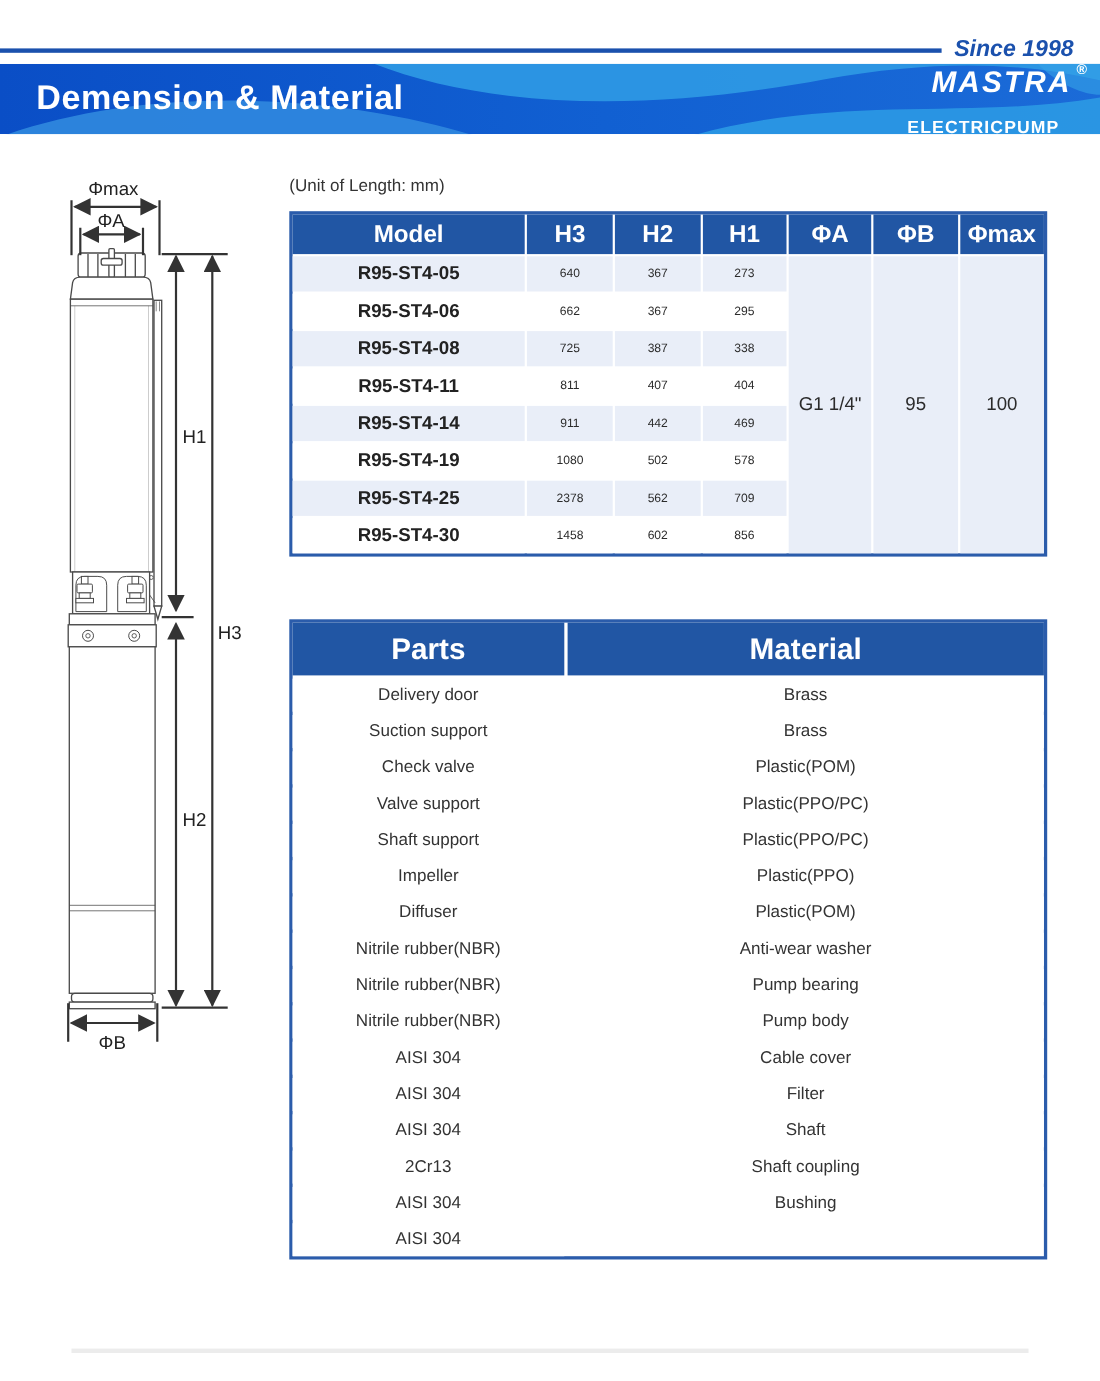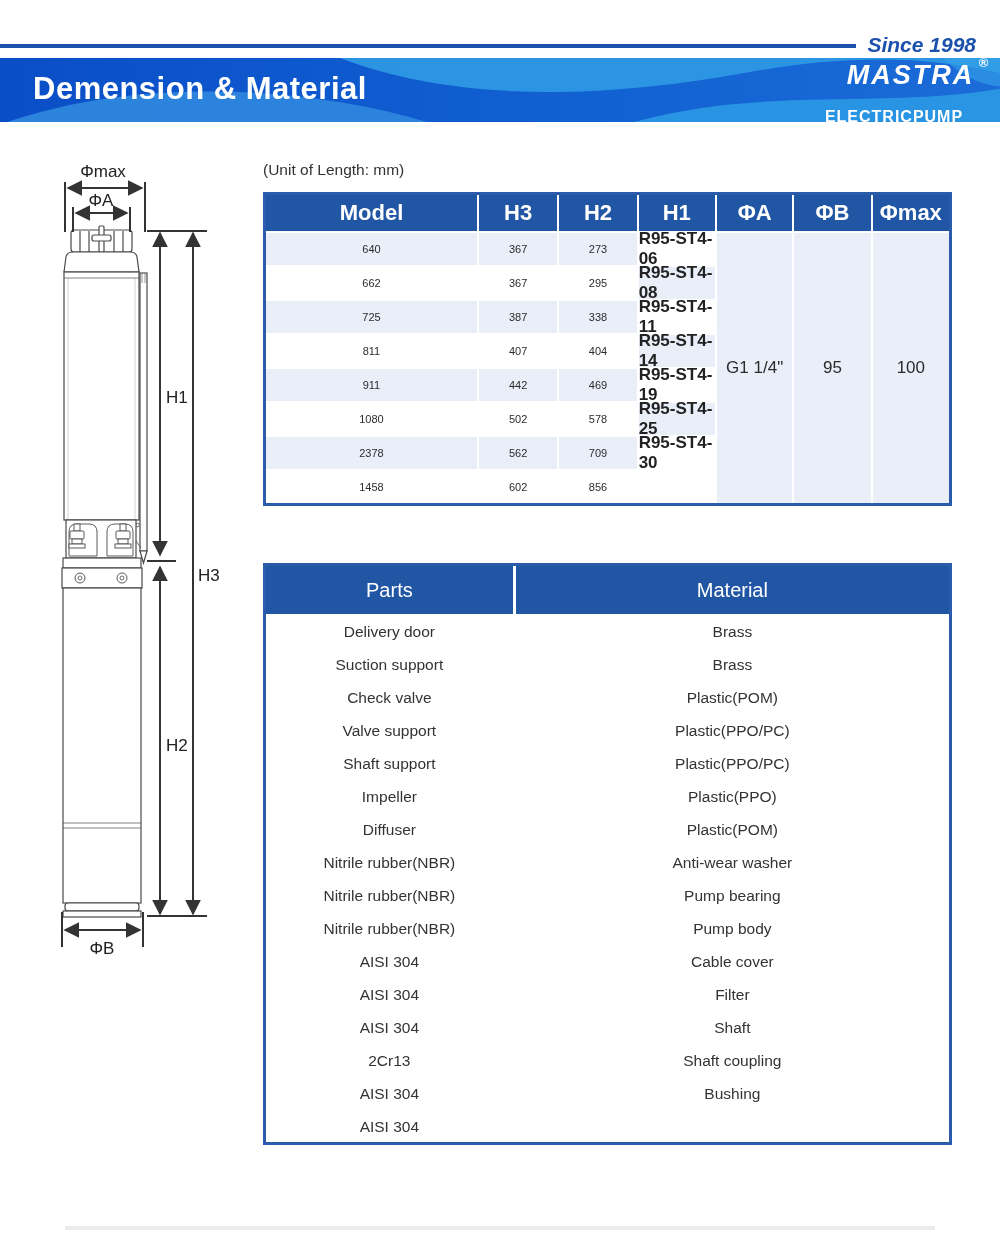--- a/index.html
+++ b/index.html
@@ -35,21 +35,21 @@
   .dmg{background:#e9eef8;font-size:17px;display:flex;align-items:center;justify-content:center;color:#2b2b2b;}
   .mg1{grid-column:5;grid-row:2/-1;}
   .mg2{grid-column:6;grid-row:2/-1;}
   .mg3{grid-column:7;grid-row:2/-1;}
 
   
   .parts-table{position:absolute;top:563px;left:263px;width:689px;box-sizing:border-box;
     border:3px solid #2b5cab;background:#fff;display:grid;
     grid-template-columns:250fr 439fr;
     grid-template-rows:48px repeat(16,30px);gap:3px;}
-  .ph{background:#2156a4;color:#fff;font-weight:normal;font-size:20px;display:flex;align-items:center;justify-content:center;}
+  .ph{background:#2156a4;color:#fff;font-weight:bold;font-size:27px;display:flex;align-items:center;justify-content:center;}
   .pc{font-size:15.5px;display:flex;align-items:center;justify-content:center;background:#fff;color:#333;}
 
   
   .drawing{position:absolute;top:155px;left:30px;width:230px;height:830px;}
   .drawing text{font-family:"Liberation Sans",sans-serif;fill:#222;}
 
   
   .footer-line{position:absolute;top:1226px;left:65px;width:870px;height:4px;background:#ececec;}
 </style>
 </head>
@@ -186,20 +186,21 @@
     <div class="dh">H2</div>
     <div class="dh">H1</div>
     <div class="dh">ΦA</div>
     <div class="dh">ΦB</div>
     <div class="dh">Φmax</div>
 
     <div class="dmg mg1">G1 1/4"</div>
     <div class="dmg mg2">95</div>
     <div class="dmg mg3">100</div>
 
+    <div class="dm alt">R95-ST4-05</div>
     <div class="dv alt">640</div>
     <div class="dv alt">367</div>
     <div class="dv alt">273</div>
 
     <div class="dm">R95-ST4-06</div>
     <div class="dv">662</div>
     <div class="dv">367</div>
     <div class="dv">295</div>
 
     <div class="dm alt">R95-ST4-08</div>

